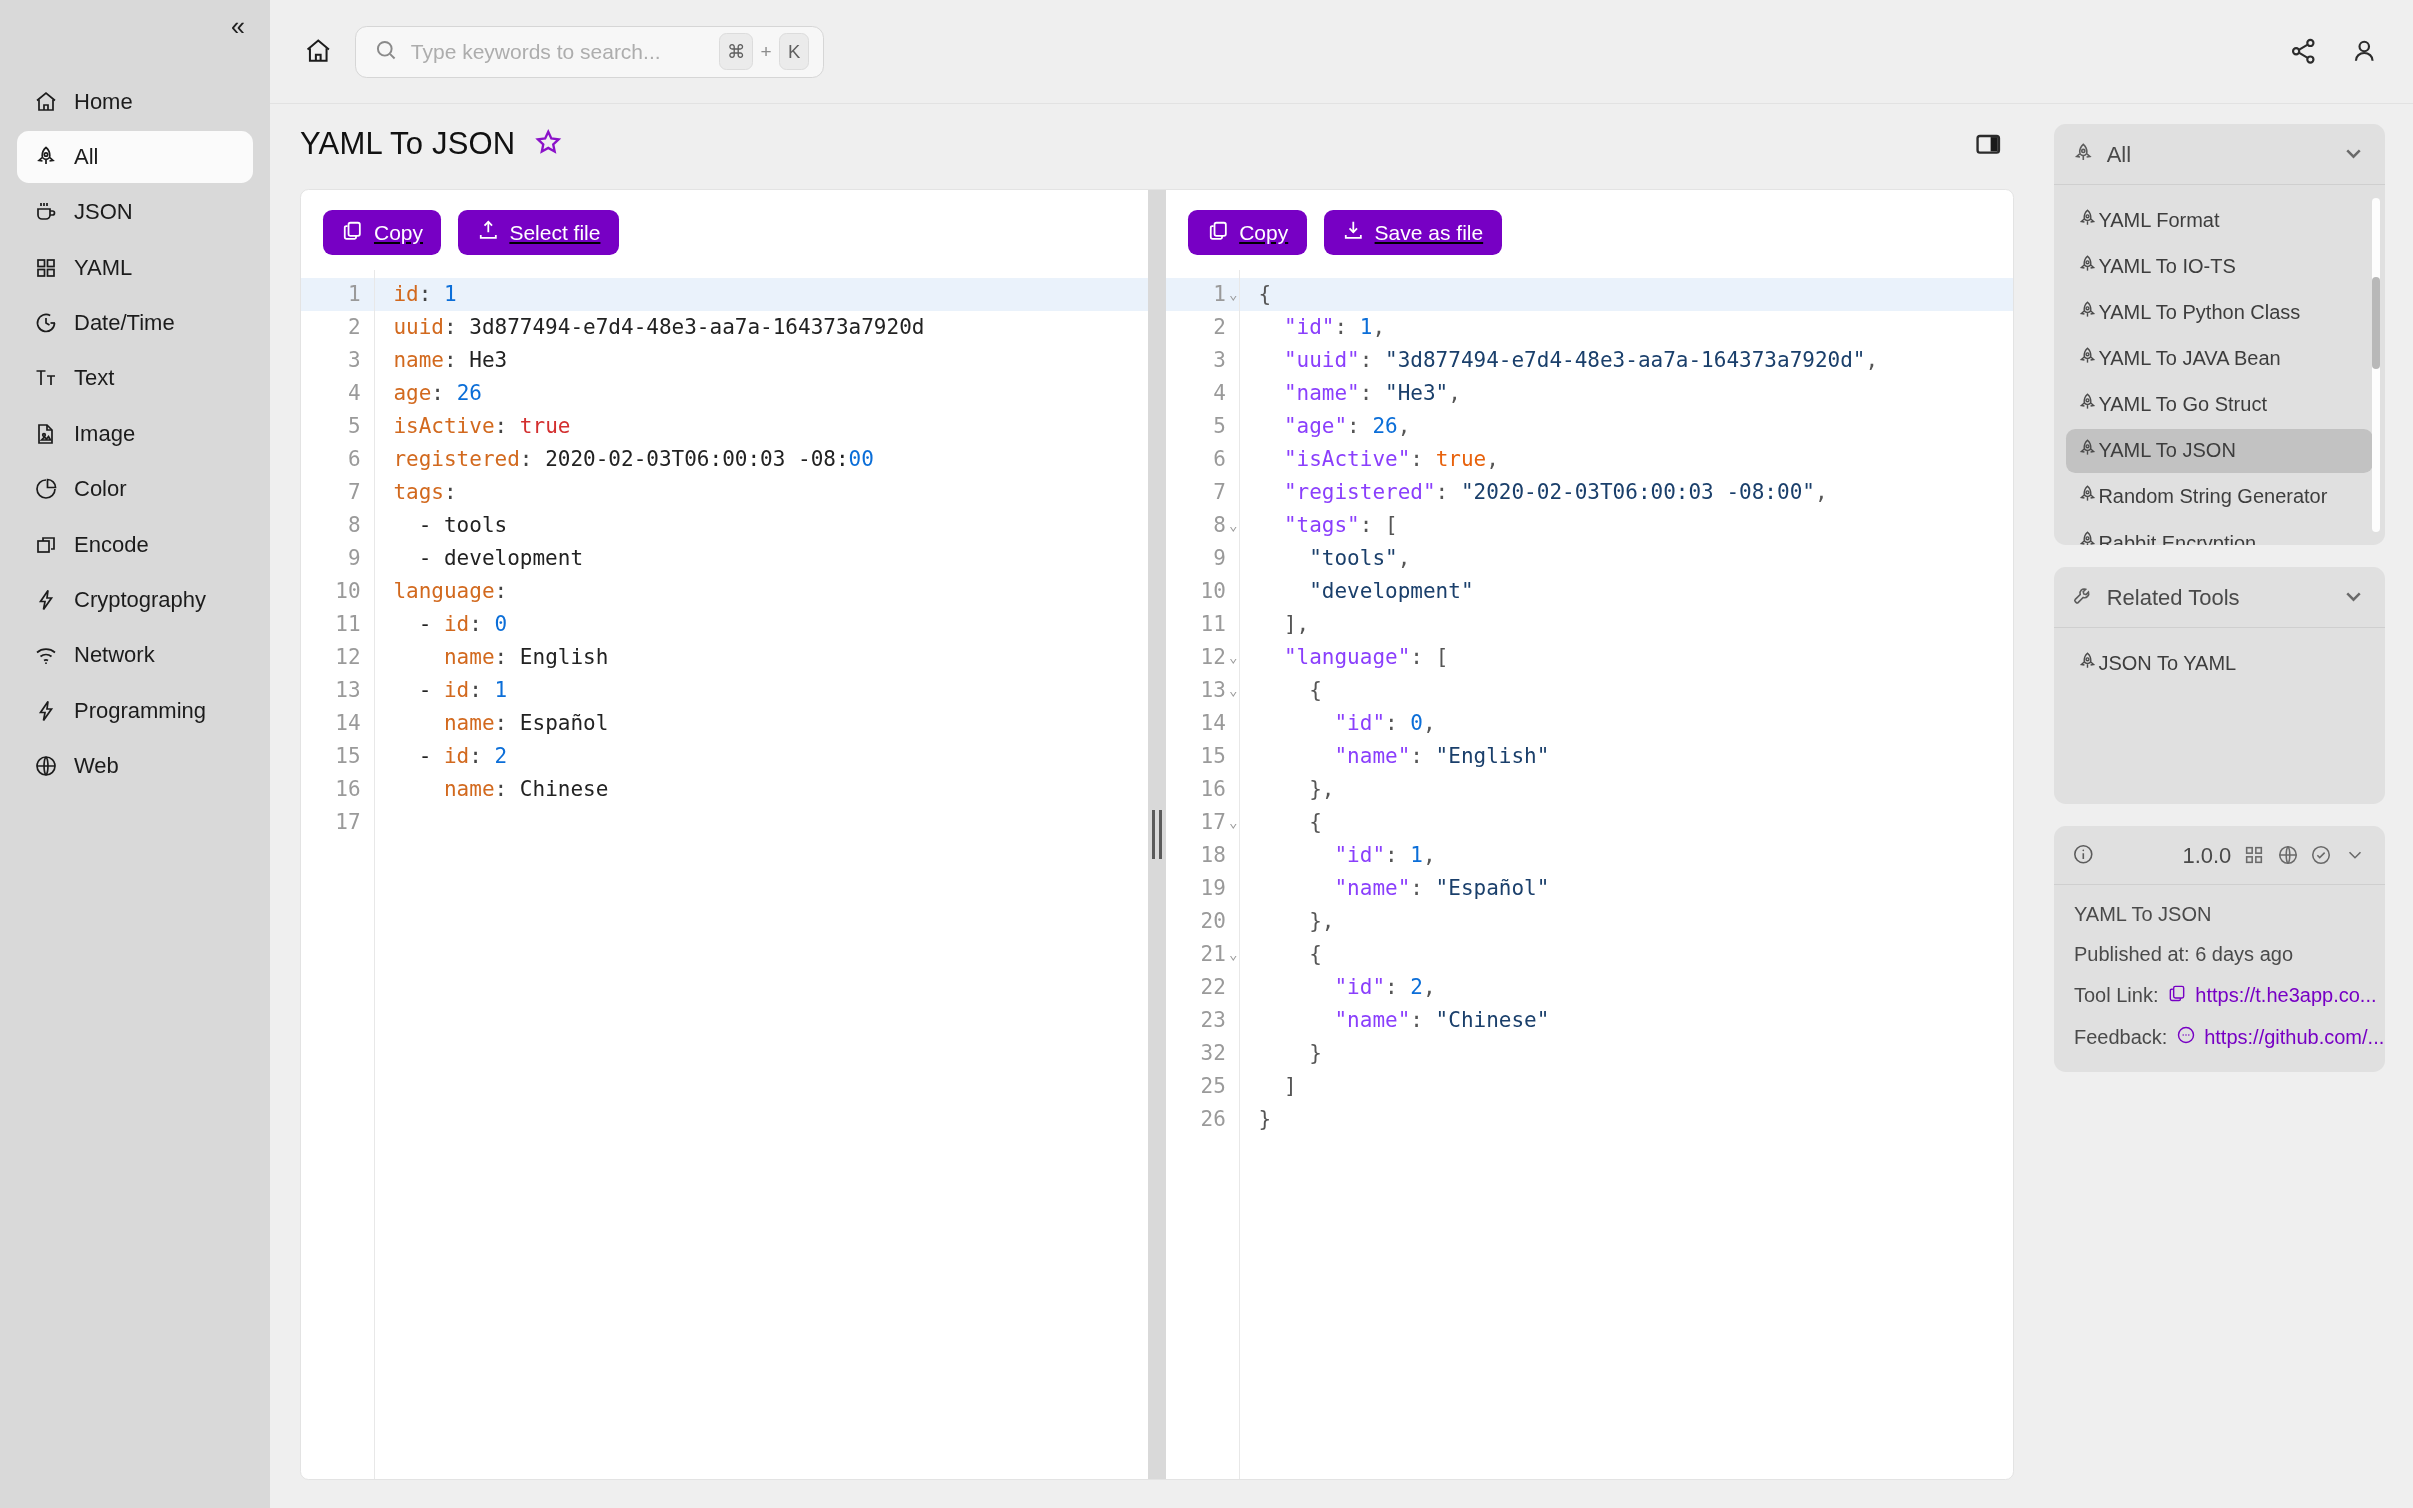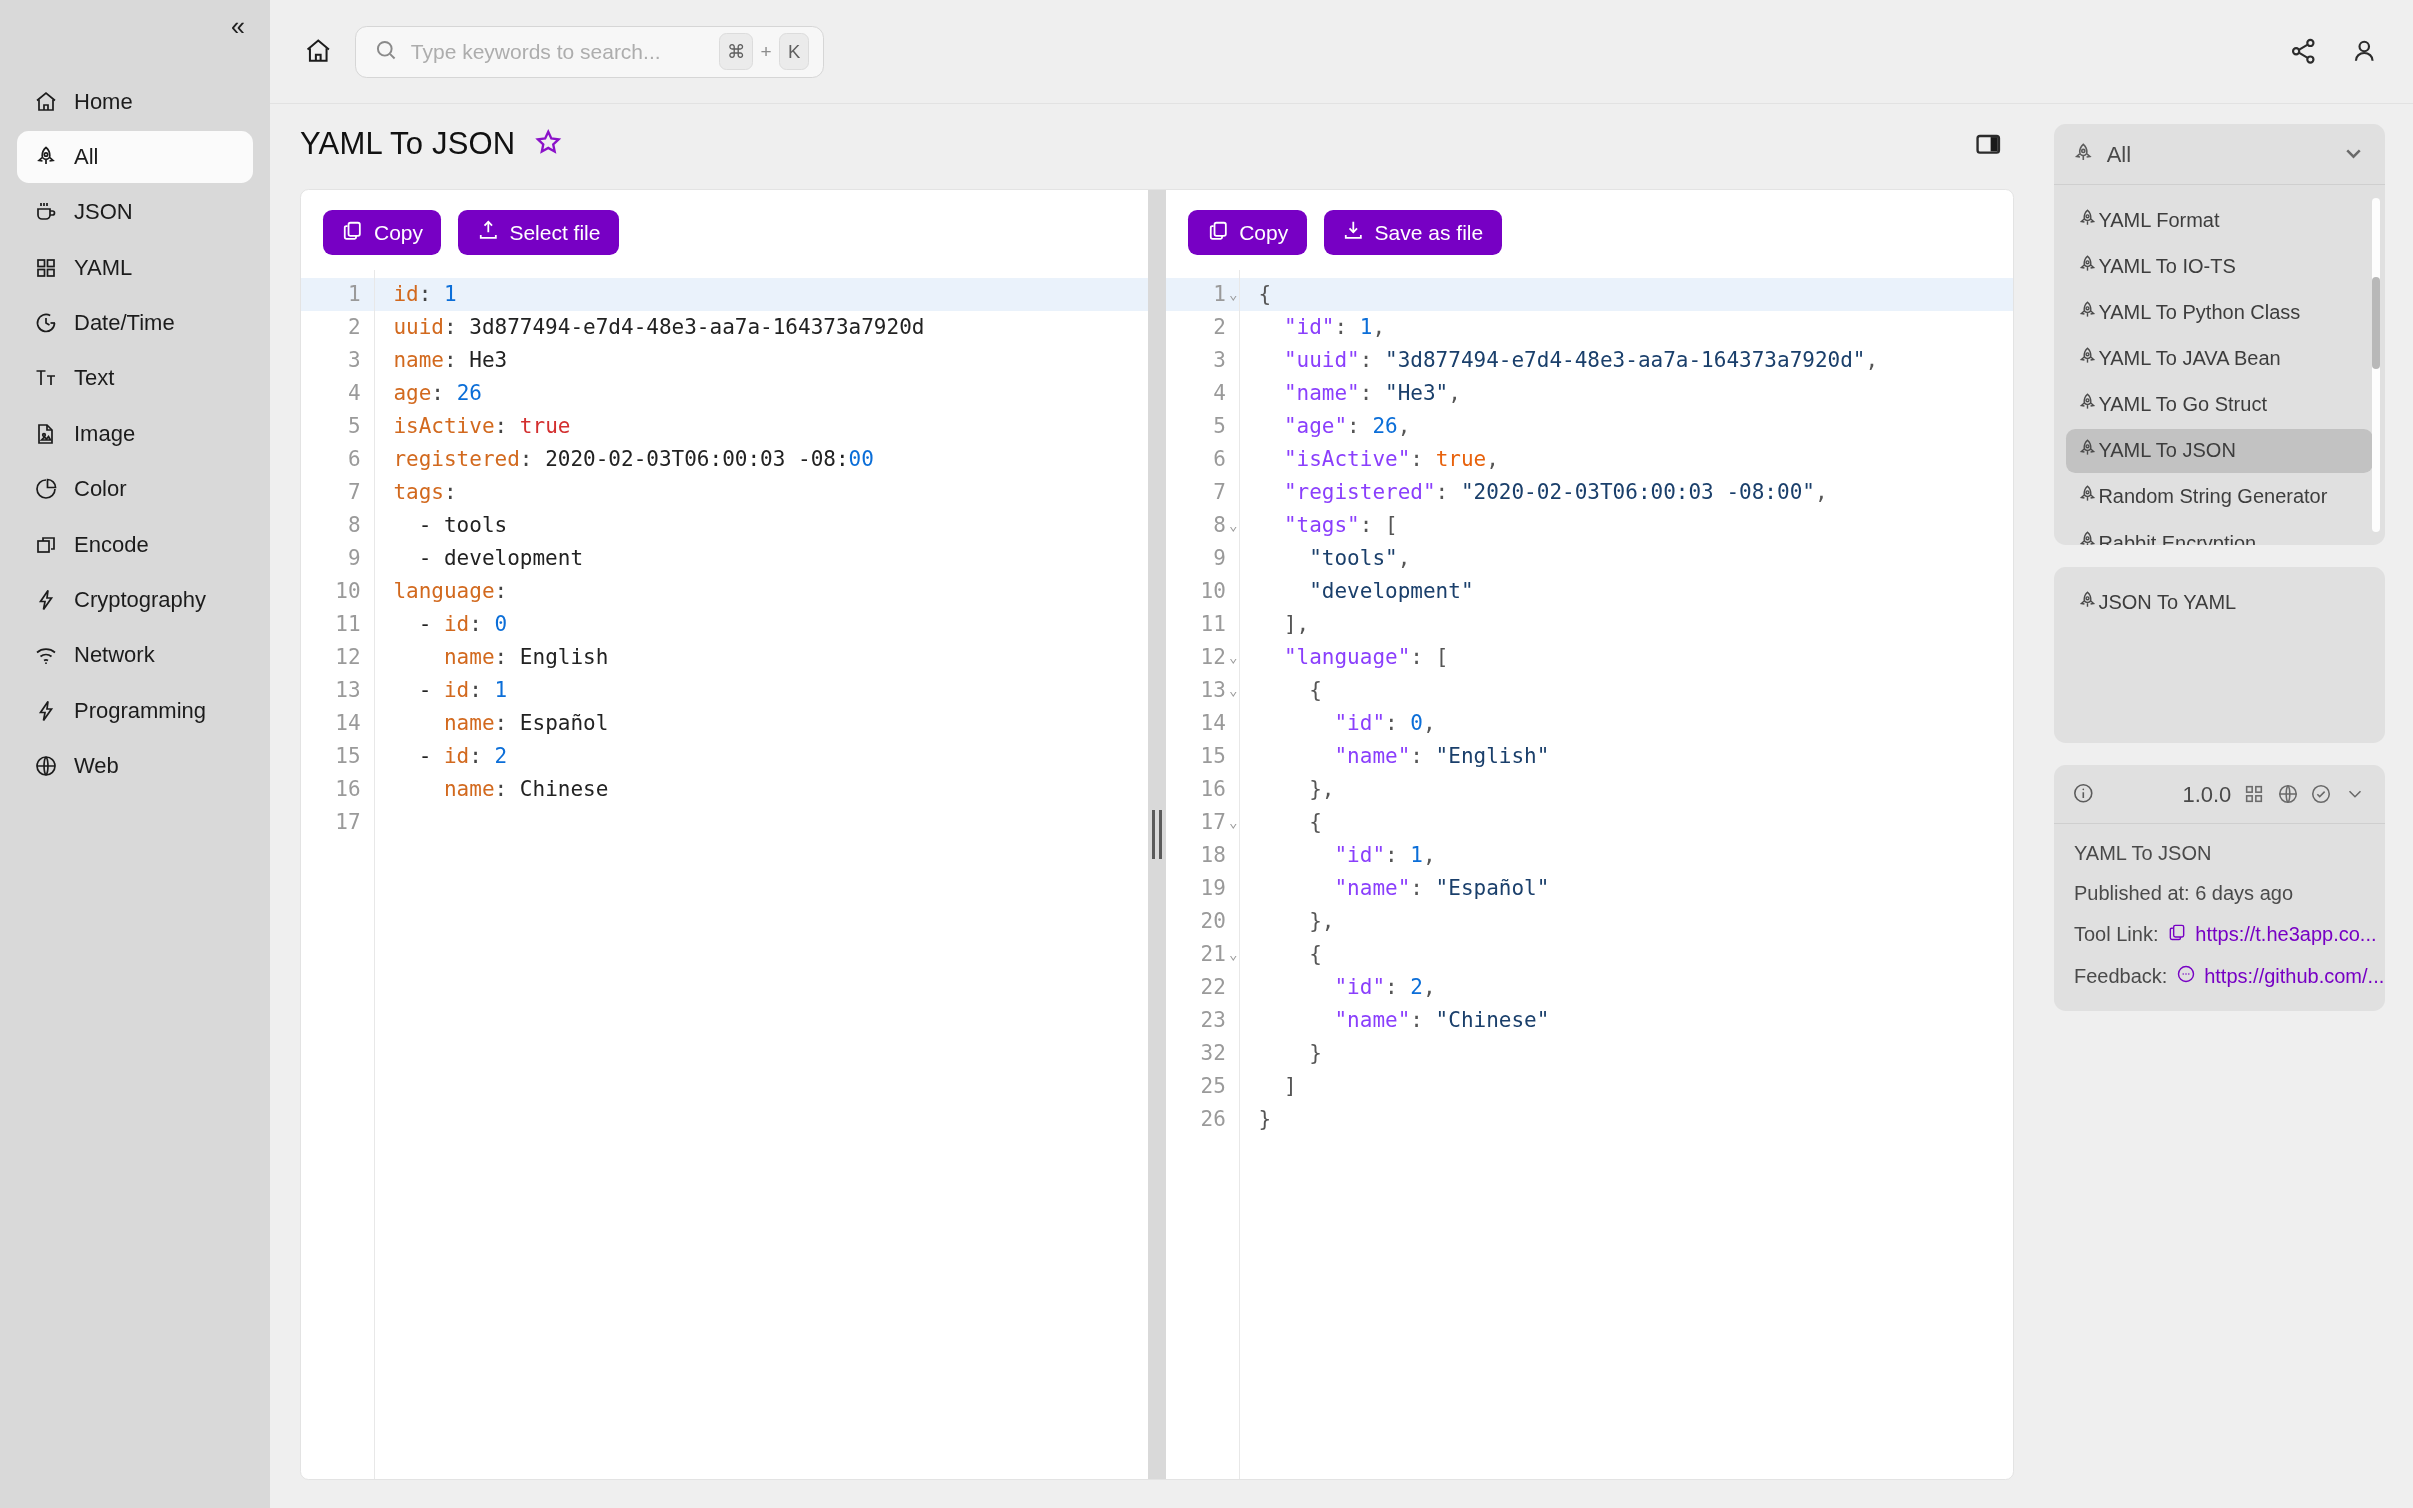--- a/index.html
+++ b/index.html
@@ -77,21 +77,21 @@
   .title-spacer { flex: 1; }
   .panel-toggle { cursor: pointer; display: flex; }
   .panel-toggle svg { width: 28.5px; height: 28.5px; }
 
   .editors {
     flex: 1; display: flex; margin: 5px 20px 28.5px 30px;
     background: #ffffff; border: 0.8px solid #e3e3e3; border-radius: 8.4px;
     min-height: 0; overflow: hidden;
   }
   .editor-pane { flex: 1; display: flex; flex-direction: column; min-width: 0; }
-  .pane-toolbar { display: flex; align-items: flex-start; gap: 17px; padding: 20px 16px 15px 22px; }
+  .pane-toolbar { display: flex; align-items: flex-start; gap: 17px; padding: 20px 16px 15px 22px; text-decoration: underline; }
   .btn {
     display: inline-flex; align-items: center; gap: 10px;
     background: #7700c4; color: #fff; border: none; border-radius: 9.2px;
     height: 45px; padding: 0 18.4px; font-size: 21px; cursor: pointer;
     font-family: "Liberation Sans", sans-serif;
   }
   .btn svg { width: 22.6px; height: 22.6px; stroke: #fff; fill: none; stroke-width: 1.9; }
 
   .code-area { flex: 1; display: flex; overflow: hidden; min-height: 0; position: relative; }
   .gutter {
@@ -568,20 +568,33 @@
                       <path d="M12 15v4"></path>
                     </svg></span>
                   <span>Rabbit Encryption</span>
                 </div>
               </div>
             <div class="list-scroll"></div>
           </div>
         </div>
 
         <div class="card" style="flex:0 0 auto;">
+          <div class="card-head">
+            <span class="hicon">
+              <svg viewBox="0 0 24 24">
+                  <path d="M14.5 4.5a4.5 4.5 0 0 0-5.8 5.6L3.5 15.3a1.7 1.7 0 0 0 0 2.4l.8.8a1.7 1.7 0 0 0 2.4 0l5.2-5.2a4.5 4.5 0 0 0 5.6-5.8l-2.6 2.6-2.4-.6-.6-2.4z"></path>
+                </svg>
+            </span>
+            <span class="card-title">Related Tools</span>
+            <span class="chev">
+              <svg viewBox="0 0 24 24">
+                  <path d="M6 9l6 6 6-6"></path>
+                </svg>
+            </span>
+          </div>
           <div class="card-body" style="height:176px;">
             <div class="tool-list" id="related-list">
                 <div class="tool-item">
                   <span class="rocket"><svg viewBox="0 0 24 24">
                       <path d="M12 2.5c2.6 2.2 3.8 5.3 3.8 8.2 0 2-1.7 3.6-3.8 3.6s-3.8-1.6-3.8-3.6c0-2.9 1.2-6 3.8-8.2z"></path>
                       <circle cx="12" cy="9.5" r="1.7"></circle>
                       <path d="M8.2 12.6 5 15.4l3.5.6M15.8 12.6 19 15.4l-3.5.6"></path>
                       <path d="M12 15v4"></path>
                     </svg></span>
                   <span>JSON To YAML</span>

